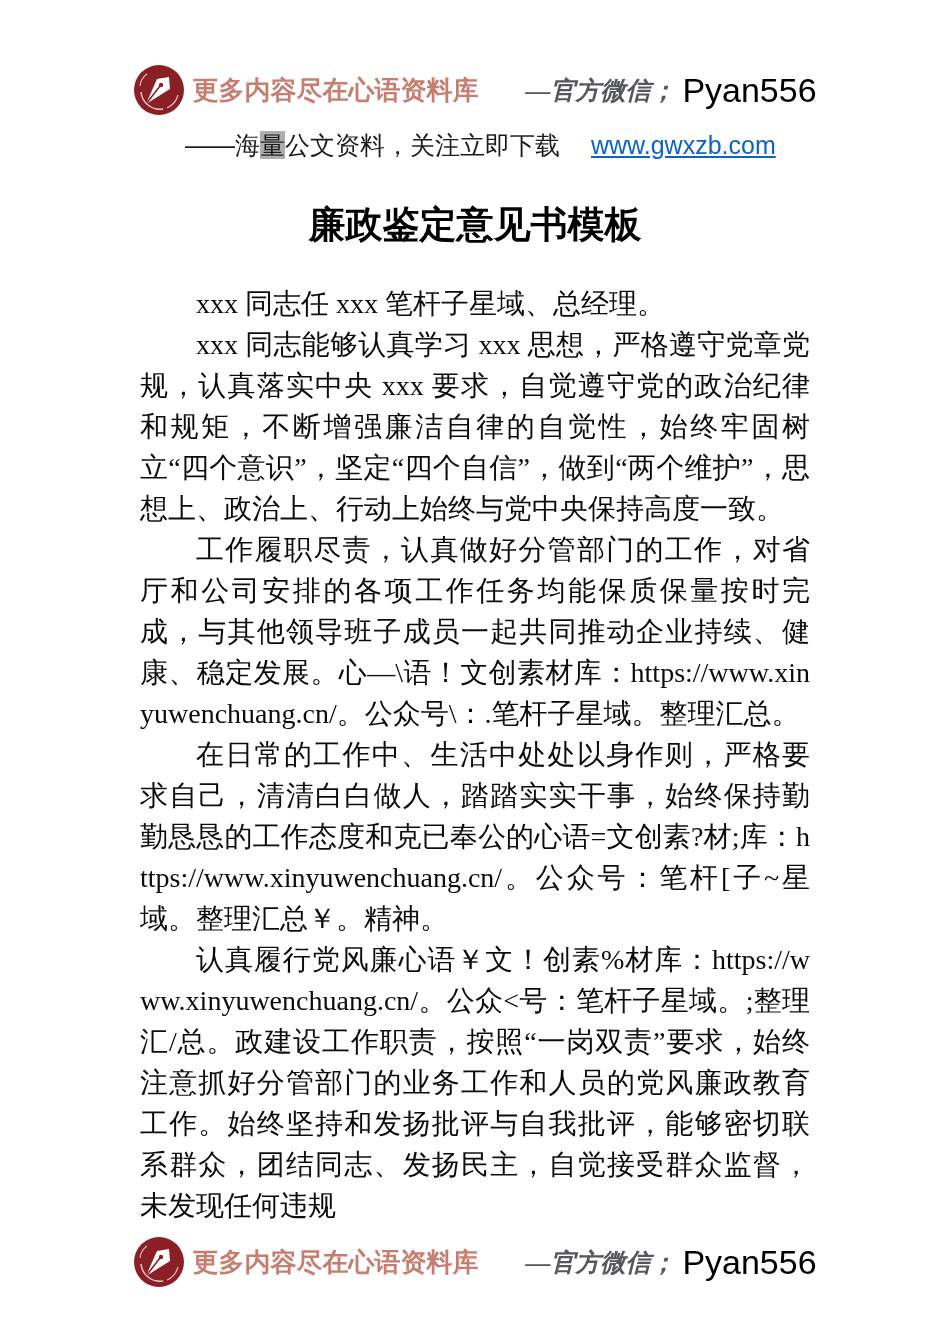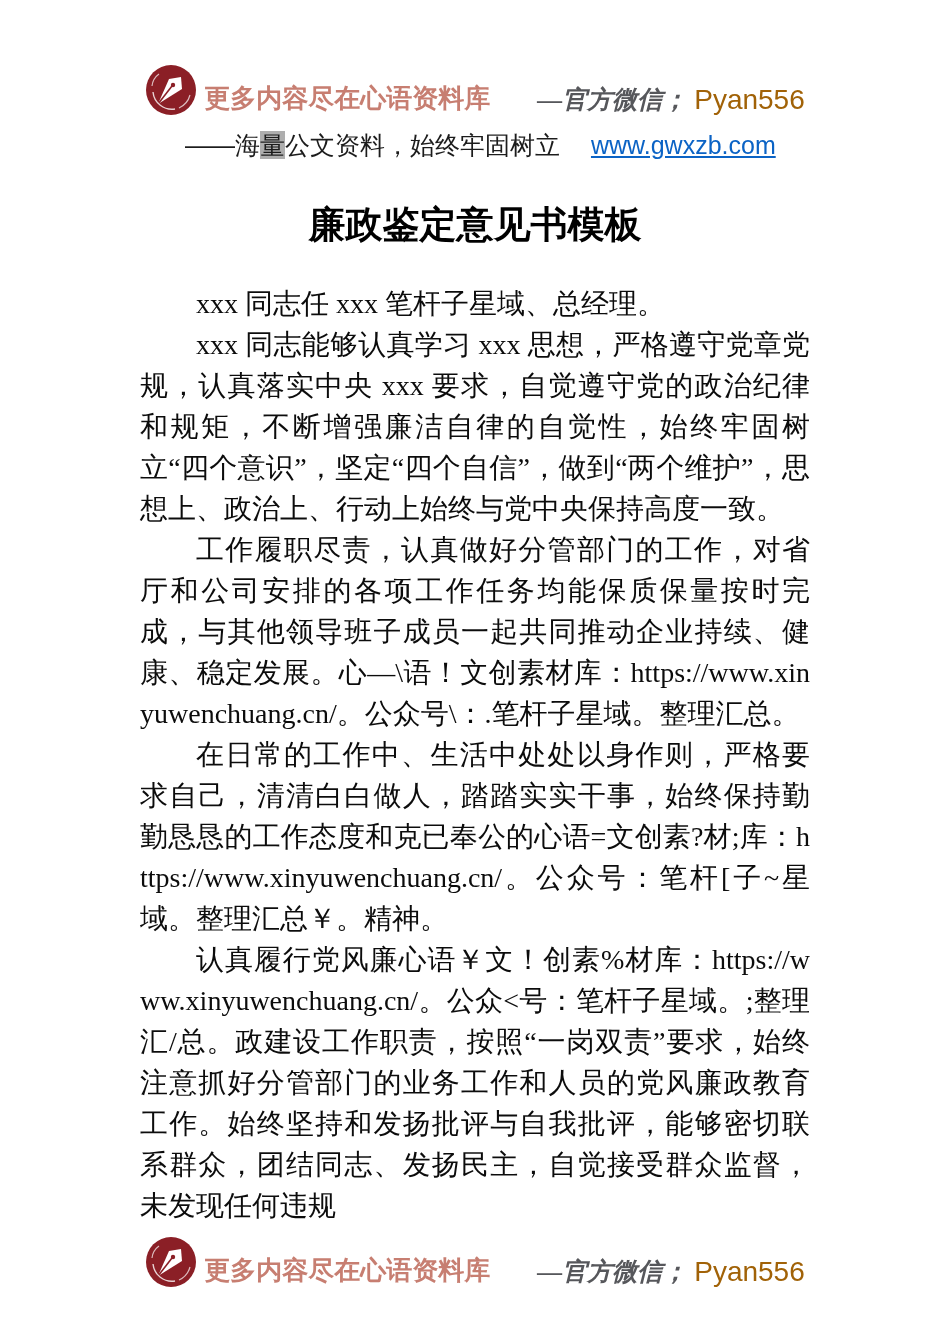--- a/index.html
+++ b/index.html
@@ -13,21 +13,21 @@
     font-family: "Liberation Serif", "DejaVu Serif", serif;
     color: #111111;
   }
 
   
   .brandrow {
     position: absolute;
     left: 0; right: 0;
     display: flex;
     justify-content: center;
-    align-items: flex-end;
+    align-items: center;
     gap: 7px;
     white-space: nowrap;
   }
   .brandrow.header-pos { top: 64px; }
   .brandrow.footer-pos { top: 1236px; }
   .logo { width: 52px; height: 52px; flex: 0 0 auto; display: inline-block; }
   .brand-text {
     font-family: "Liberation Serif", "DejaVu Serif", serif;
     font-size: 26px;
     letter-spacing: 0px;
@@ -37,22 +37,22 @@
   .brand-wechat {
     font-family: "Liberation Serif", "DejaVu Serif", serif;
     font-style: italic;
     font-size: 25px;
     color: #56575b;
     font-weight: 600;
     margin-left: 40px;
   }
   .brand-id {
     font-family: "Liberation Sans", "DejaVu Sans", sans-serif;
-    font-size: 28px;
-    color: #a16207;
+    font-size: 34px;
+    color: #000000;
     margin-left: 0;
   }
 
   
   .subline {
     position: absolute;
     top: 129px;
     left: 185px;
     font-family: "Liberation Sans", "DejaVu Sans", sans-serif;
     font-size: 25px;
@@ -115,21 +115,21 @@
         <path d="M14 10 A 17 17 0 0 0 7 22" stroke="#ffffff" stroke-width="1.2" fill="none" opacity="0.7"></path>
         <path d="M34 44 A 20 20 0 0 0 45 31" stroke="#ffffff" stroke-width="1.2" fill="none" opacity="0.7"></path>
       </svg>
     </span>
     <span class="brand-text">更多内容尽在心语资料库</span>
     <span class="brand-wechat">—官方微信；</span>
     <span class="brand-id">Pyan556</span>
   </div>
 
   <div class="subline">
-    <span>——海</span><span class="hl">量</span><span>公文资料，始终牢固树立 </span><a class="link">www.gwxzb.com</a>
+    <span>——海</span><span class="hl">量</span><span>公文资料，关注立即下载 </span><a class="link">www.gwxzb.com</a>
   </div>
 
   <h1 class="doc-title">廉政鉴定意见书模板</h1>
 
   <div class="body-text">
     <p>xxx 同志任 xxx 笔杆子星域、总经理。</p>
     <p>xxx 同志能够认真学习 xxx 思想，严格遵守党章党规，认真落实中央 xxx 要求，自觉遵守党的政治纪律和规矩，不断增强廉洁自律的自觉性，始终牢固树立“四个意识”，坚定“四个自信”，做到“两个维护”，思想上、政治上、行动上始终与党中央保持高度一致。</p>
     <p>工作履职尽责，认真做好分管部门的工作，对省厅和公司安排的各项工作任务均能保质保量按时完成，与其他领导班子成员一起共同推动企业持续、健康、稳定发展。心—\语！文创素材库：https://www.xinyuwenchuang.cn/。公众号\：.笔杆子星域。整理汇总。</p>
     <p>在日常的工作中、生活中处处以身作则，严格要求自己，清清白白做人，踏踏实实干事，始终保持勤勤恳恳的工作态度和克已奉公的心语=文创素?材;库：https://www.xinyuwenchuang.cn/。公众号：笔杆[子~星域。整理汇总￥。精神。</p>
     <p>认真履行党风廉心语￥文！创素%材库：https://www.xinyuwenchuang.cn/。公众&lt;号：笔杆子星域。;整理汇/总。政建设工作职责，按照“一岗双责”要求，始终注意抓好分管部门的业务工作和人员的党风廉政教育工作。始终坚持和发扬批评与自我批评，能够密切联系群众，团结同志、发扬民主，自觉接受群众监督，未发现任何违规</p>

